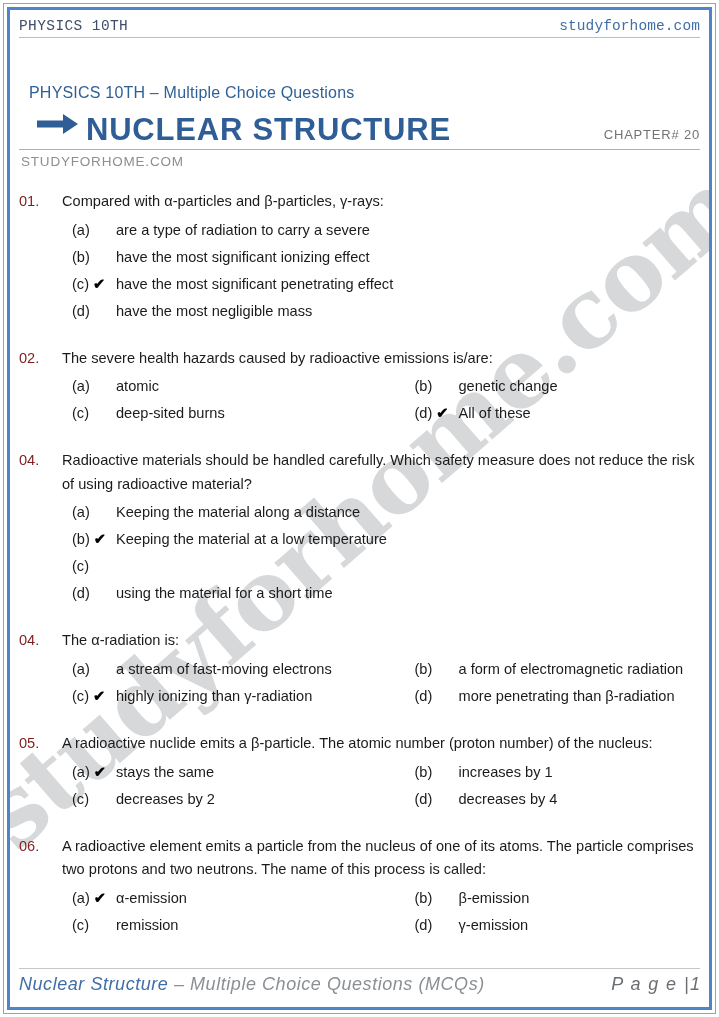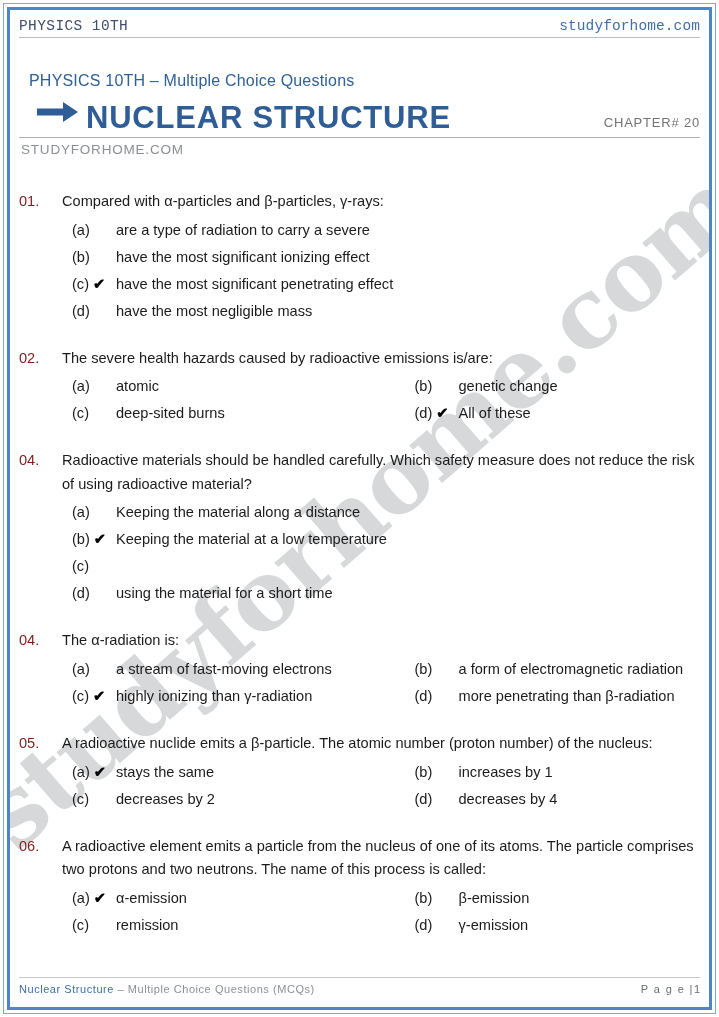--- a/index.html
+++ b/index.html
@@ -105,20 +105,21 @@
     position: absolute;
     left: 9px;
     right: 9px;
     top: 62px;
   }
   .subject-line {
     font-size: 16px;
     color: #2f6096;
     letter-spacing: 0.2px;
     margin-left: 10px;
+    margin-top: 12px;
   }
   .title-row {
     display: flex;
     align-items: flex-end;
     margin-top: 10px;
   }
   .arrow-icon {
     width: 42px;
     flex: 0 0 42px;
     margin-left: 18px;
@@ -222,22 +223,23 @@
   .footer {
     position: absolute;
     left: 9px;
     right: 9px;
     bottom: 12px;
     border-top: 1px solid #c3c7cb;
     padding-top: 5px;
     display: flex;
     align-items: baseline;
     justify-content: space-between;
-    font-size: 11px;
+    font-size: 18px;
     letter-spacing: 0.55px;
+    font-style: italic;
   }
   .footer-left .f-chapter { color: #3f6ea8; }
   .footer-left .f-rest { color: #8b8f94; }
   .footer-right { color: #6a6e72; letter-spacing: 1.4px; }
   .footer-right .pg-num { letter-spacing: 0; }
 </style>
 </head>
 <body>
 
 <div class="page">

